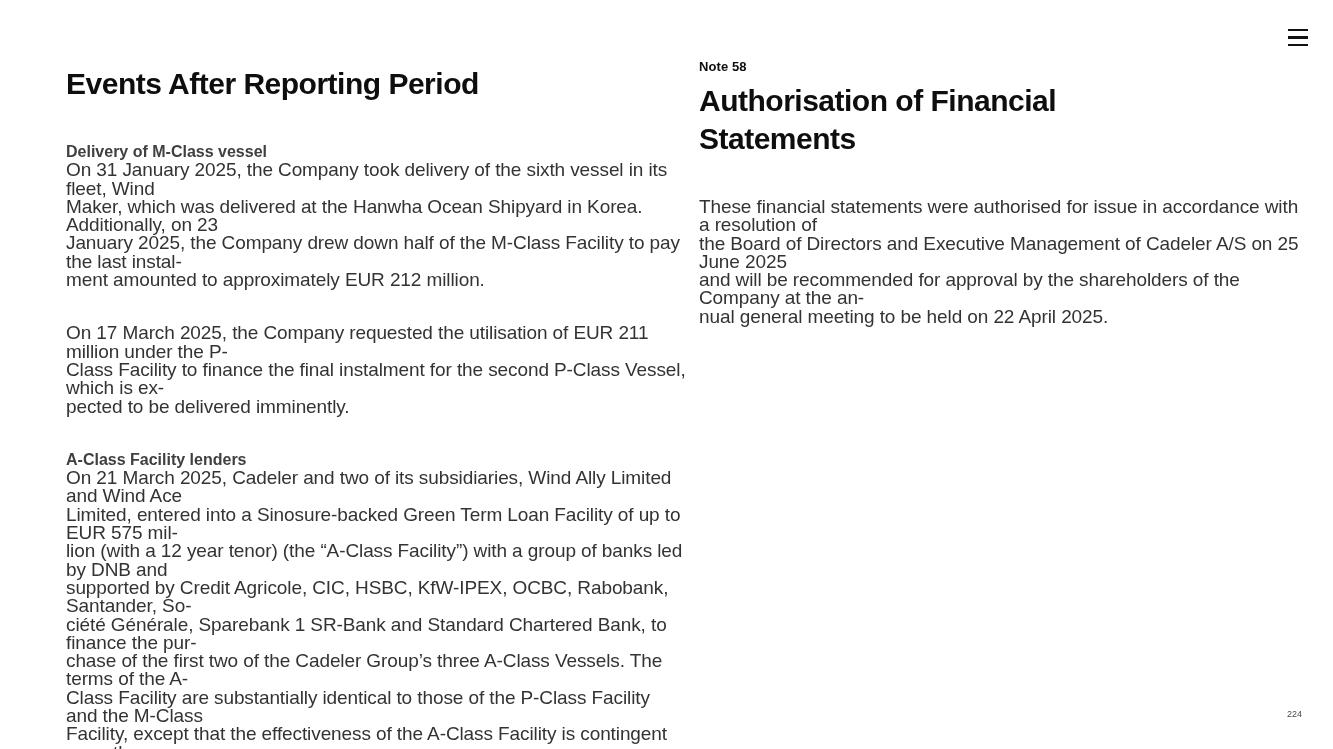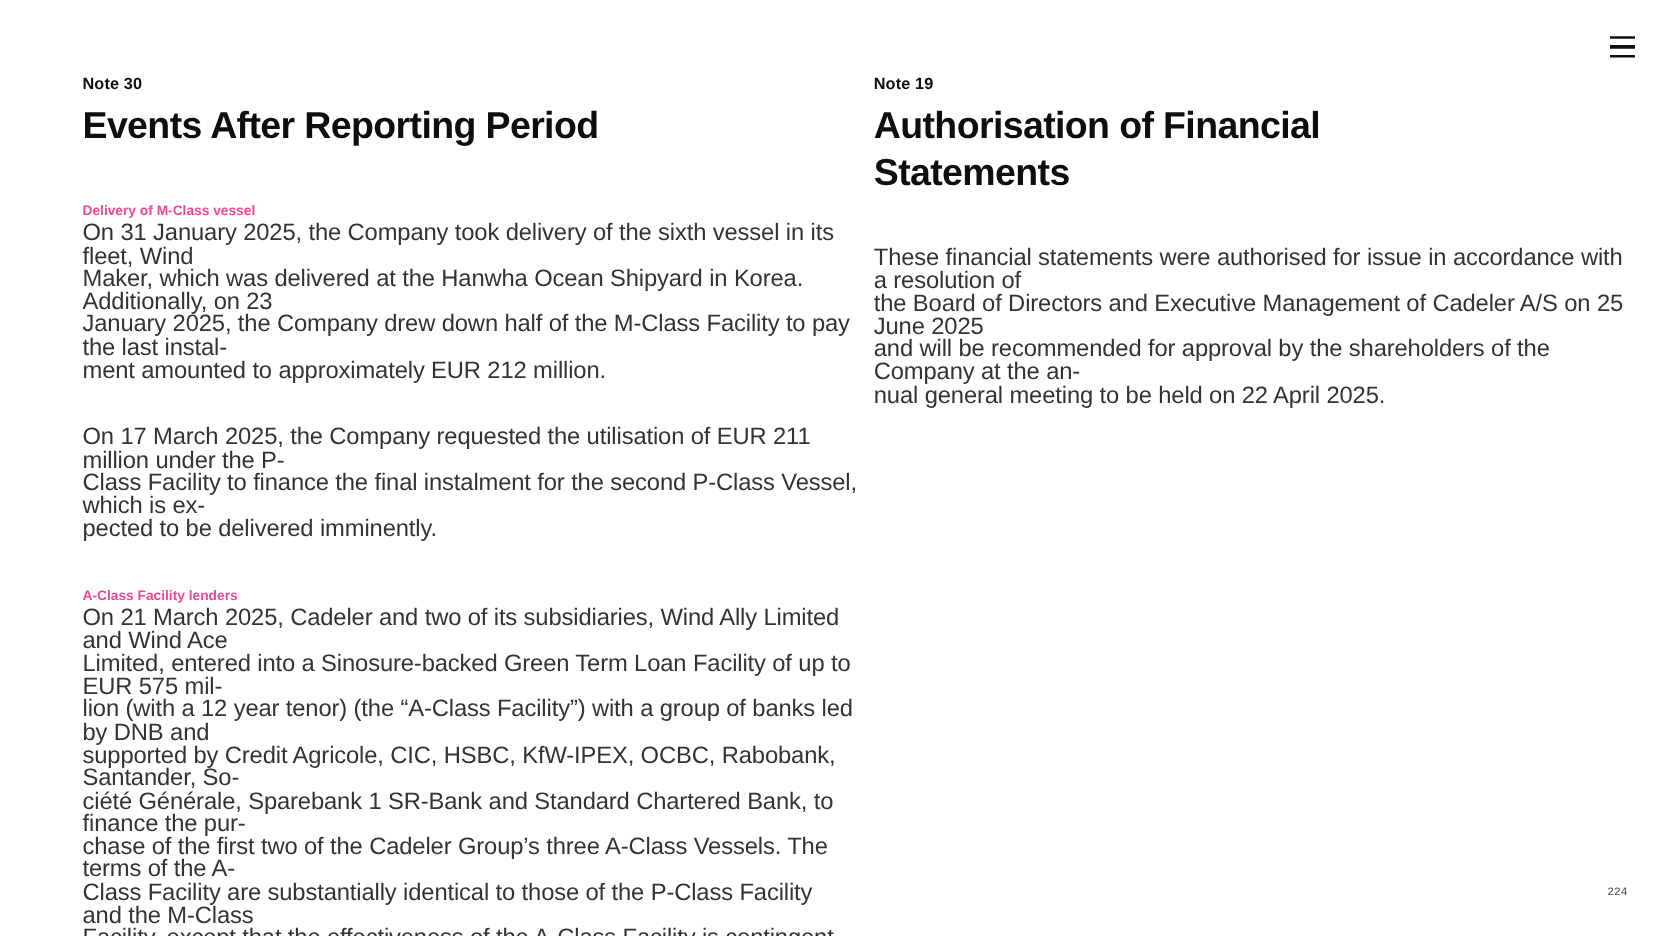--- a/index.html
+++ b/index.html
@@ -52,56 +52,54 @@
     font-weight: 700;
     color: #0e0e0e;
     line-height: 38px;
     letter-spacing: -0.5px;
     white-space: pre-line;
   }
   .after-title { margin-top: 40px; }
   .section { margin-top: 35px; }
   .section:first-of-type { margin-top: 0; }
   .section-heading {
-    font-size: 11px;
+    font-size: 16px;
     font-weight: 700;
-    color: #ec4899;
+    color: #404040;
     line-height: 18.3px;
   }
   .para {
     font-size: 19px;
     font-weight: 400;
     color: #333333;
     line-height: 18.3px;
     white-space: pre-line;
     letter-spacing: -0.1px;
   }
   .page-number {
     position: absolute;
     top: 709px;
     right: 31px;
     font-size: 9px;
     color: #4a4a4a;
     line-height: 11px;
-    font-family: Liberation Mono, monospace;
   }
 </style>
 </head>
 <body>
 
 <div class="page">
 
   <div class="menu-btn">
     <div class="bar"></div>
     <div class="bar"></div>
     <div class="bar"></div>
   </div>
 
   <div class="col col-left">
-    <div class="note-label">Note 30</div>
     <h1 class="title">Events After Reporting Period</h1>
 
     <div class="after-title">
       <div class="section">
         <div class="section-heading">Delivery of M-Class vessel</div>
         <div class="para">On 31 January 2025, the Company took delivery of the sixth vessel in its fleet, Wind
 Maker, which was delivered at the Hanwha Ocean Shipyard in Korea. Additionally, on 23
 January 2025, the Company drew down half of the M-Class Facility to pay the last instal-
 ment amounted to approximately EUR 212 million.</div>
       </div>
@@ -126,21 +124,21 @@
 2025, that each of the insurance policies to be issued by Sinosure in connection with
 such facility are approved for issuance. Sinosure has issued a letter indicating its inten-
 tion to obtain such approval and the Cadeler Group’s management expects to receive
 the relevant written confirmation and to confirm the effectiveness of the A-Class Facility
 prior to May 31, 2025.</div>
       </div>
     </div>
   </div>
 
   <div class="col col-right">
-    <div class="note-label">Note 19</div>
+    <div class="note-label">Note 58</div>
     <h1 class="title">Authorisation of Financial
 Statements</h1>
     <div class="para after-title">These financial statements were authorised for issue in accordance with a resolution of
 the Board of Directors and Executive Management of Cadeler A/S on 25 June 2025
 and will be recommended for approval by the shareholders of the Company at the an-
 nual general meeting to be held on 22 April 2025.</div>
   </div>
 
   <div class="page-number">224</div>
 

